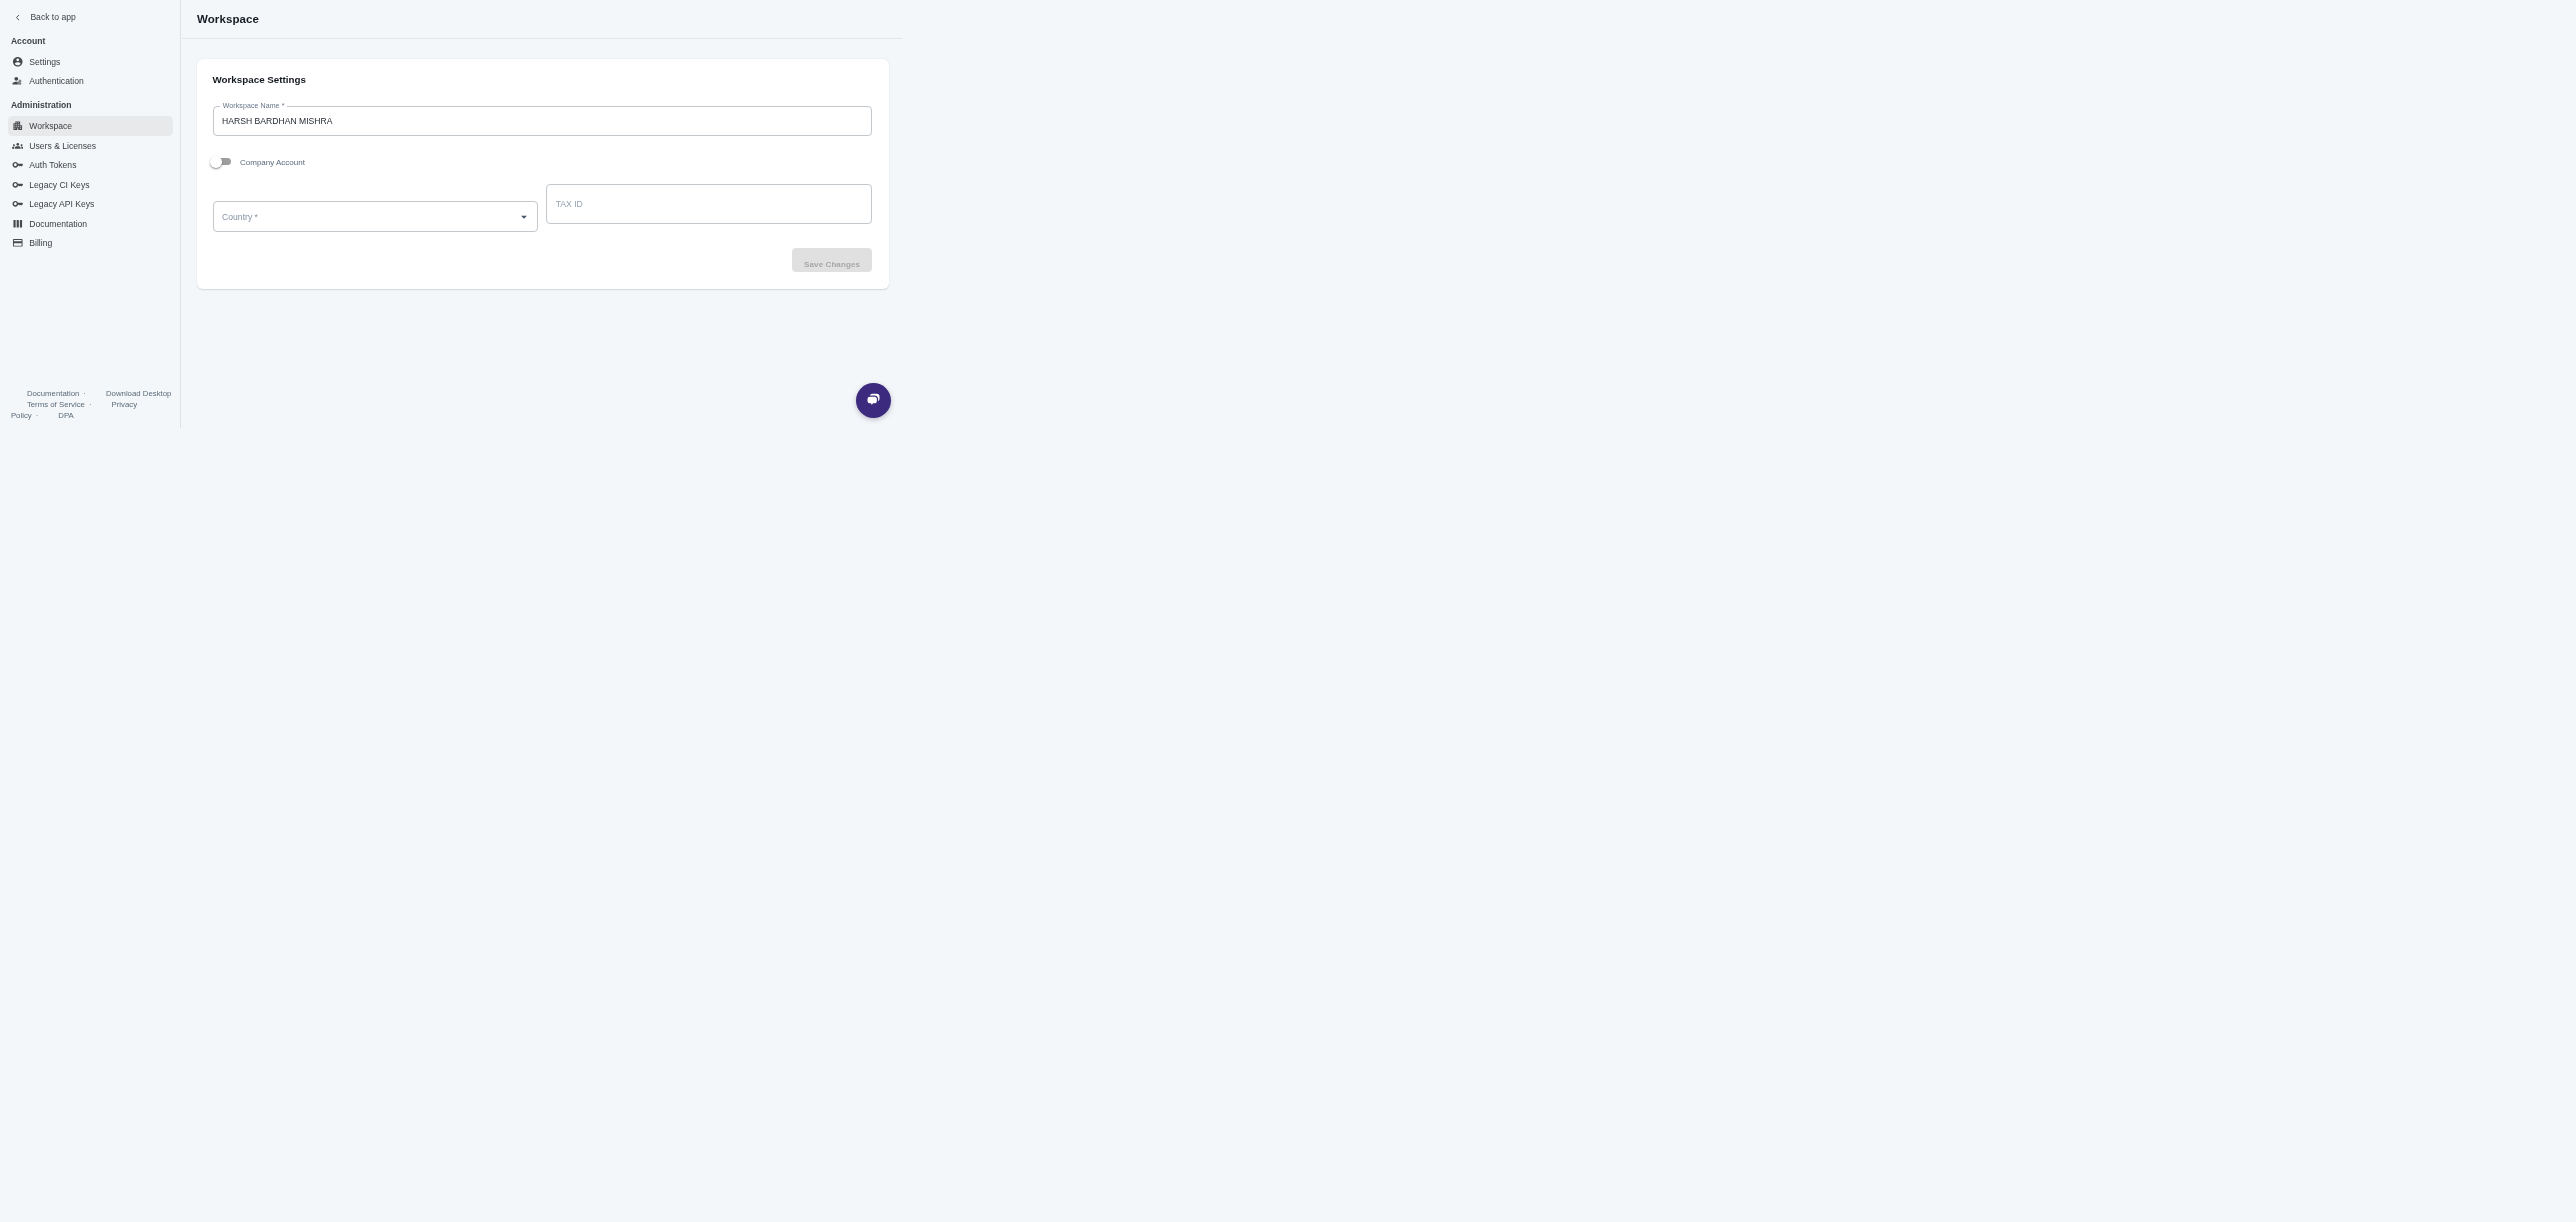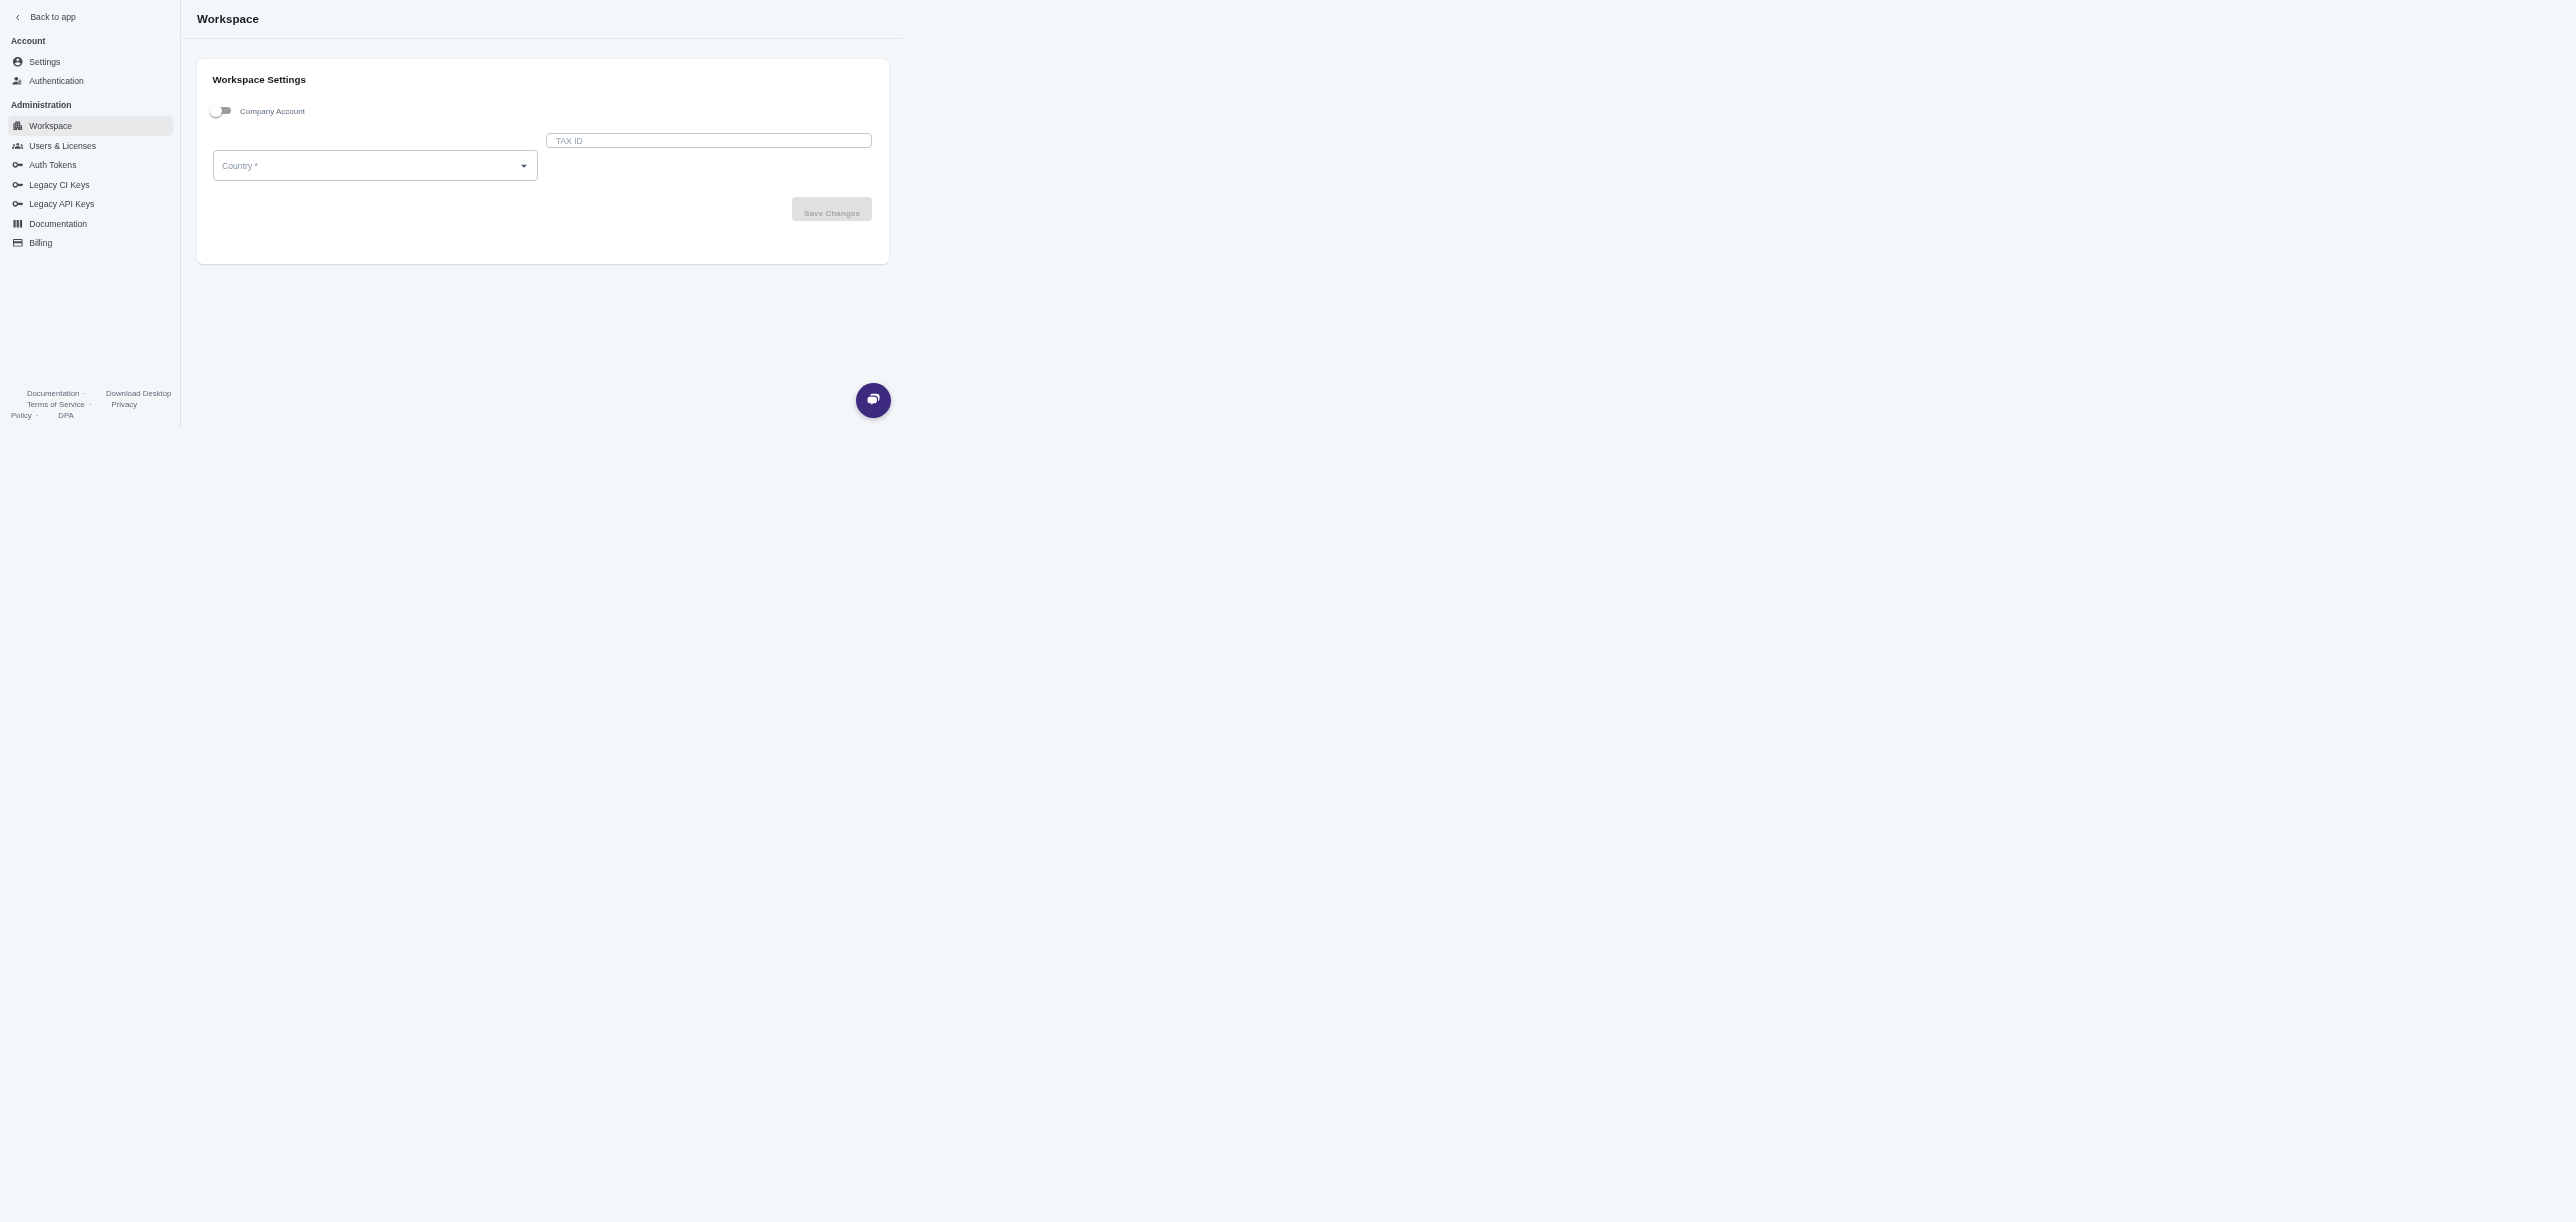--- a/index.html
+++ b/index.html
@@ -85,21 +85,21 @@
     position:absolute; left:-2.3px; top:0; width:11.5px; height:11.5px; border-radius:50%;
     background:#ffffff;
     box-shadow:0 0.6px 0.6px rgba(0,0,0,.25), 0 1.2px 2.3px rgba(0,0,0,.3);
   }
   .toggle-label { font-size:8px; color:#5a6a7d; }
 
   .row2 { margin-top:15px; display:flex; gap:8.6px; }
   .select-field { width:325px; height:31px; position:relative; cursor:pointer;margin-top:17px; }
   .select-label { padding-left:8.6px; font-size:8.6px; color:#8594a4; }
   .select-caret { position:absolute; right:5.8px; top:50%; margin-top:-7px; color:#46566b; }
-  .text-field { flex:1; height:15px; }
+  .text-field { flex:1; height:40px; }
   .text-field input {
     width:100%; height:100%; border:none; outline:none; background:transparent;
     padding:0 8.6px; font-size:8.6px; color:#1e242d;
     font-family:"Liberation Sans", sans-serif;
   }
   .text-field input::placeholder { color:#93a1b1; opacity:1; }
 
   .actions { margin-top:16px; display:flex; justify-content:flex-end; }
   .save-btn {
     height:19.5px; padding:12px 12px; border:none; border-radius:4px;
@@ -226,20 +226,24 @@
   </aside>
 
   <main class="main">
     <div class="main-header">
       <h1 class="main-title">Workspace</h1>
     </div>
 
     <section class="card">
       <h2 class="card-title">Workspace Settings</h2>
 
+      <div class="field field-name">
+        <span class="notch-label">Workspace Name *</span>
+        <input type="text" value="HARSH BARDHAN MISHRA" style="">
+      </div>
 
       <div class="toggle-row">
         <span class="switch">
           <span class="track"></span>
           <span class="thumb"></span>
         </span>
         <span class="toggle-label">Company Account</span>
       </div>
 
       <div class="row2">

